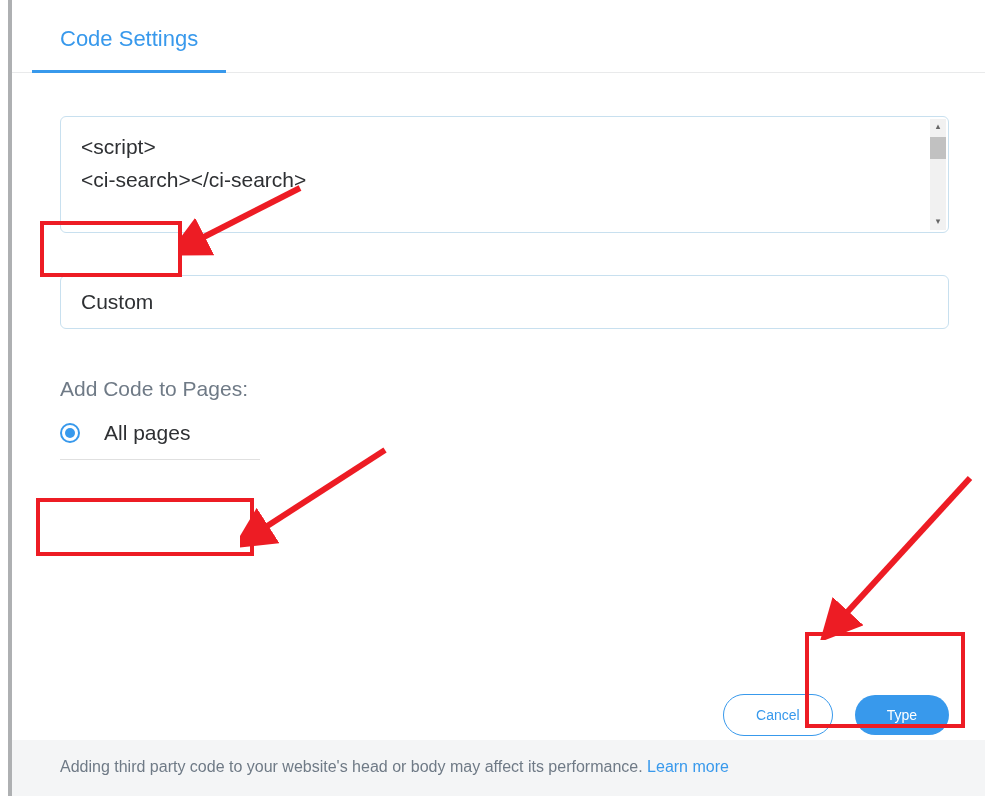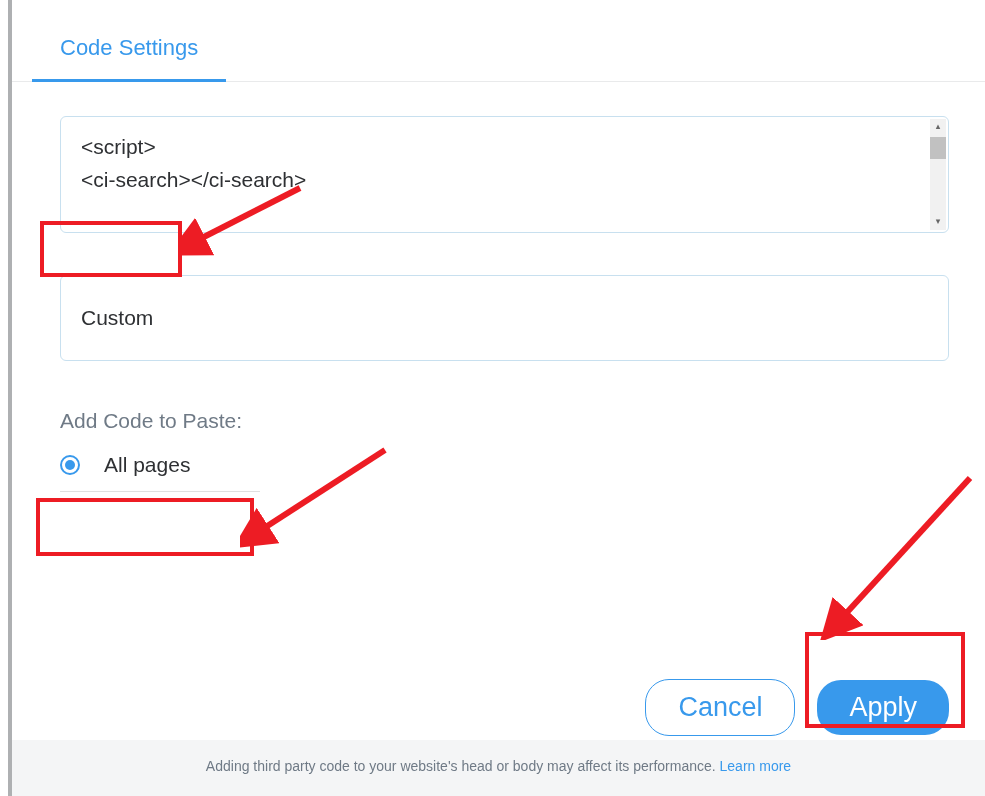--- a/index.html
+++ b/index.html
@@ -25,21 +25,20 @@
       gap: 56px;
       padding: 26px 0 0 48px;
       border-bottom: 1px solid #e9eaeb;
     }
     .tab {
       font-size: 22px;
       padding-bottom: 20px;
       cursor: pointer;
       color: #2e3033;
       position: relative;
-      margin-top: 9px;
     }
     .tab.active {
       color: #3899ec;
     }
     .tab.active::after {
       content: "";
       position: absolute;
       left: -28px;
       right: -28px;
       bottom: -1px;
@@ -125,21 +124,21 @@
       justify-content: center;
       font-size: 9px;
       color: #666;
     }
     .code-scroll-btn.up { top: 2px; }
     .code-scroll-btn.down { bottom: 2px; }
     .text-input {
       width: 100%;
       border: 1px solid #c8e0ef;
       border-radius: 6px;
-      padding: 30px 20px;
+      padding: 14px 20px;
       font-size: 21px;
       color: #2e3033;
       font-family: inherit;
       outline: none;
       margin-bottom: 48px;
     }
     .radio-row {
       display: flex;
       align-items: center;
       gap: 24px;
@@ -170,45 +169,44 @@
       position: absolute;
       right: 36px;
       bottom: 60px;
       display: flex;
       gap: 22px;
       align-items: center;
     }
     .btn {
       padding: 12px 32px;
       border-radius: 24px;
-      font-size: 27px;
+      font-size: 14px;
       cursor: pointer;
       border: none;
       font-family: inherit;
     }
     .btn-cancel {
       background: #fff;
       color: #3899ec;
       border: 1px solid #3899ec;
     }
     .btn-apply {
       background: #3899ec;
       color: #fff;
     }
     .footer-bar {
       position: absolute;
       left: 0;
       right: 0;
       bottom: 0;
       background: #f4f5f6;
       padding: 18px 48px 0 48px;
-      font-size: 14px;
+      font-size: 16px;
       color: #6f7a86;
       height: 56px;
-      text-align: center;
     }
     .footer-bar a { color: #3899ec; text-decoration: none; }
     .ann-box {
       position: absolute;
       border: 4px solid #ed1c24;
       pointer-events: none;
     }
     .ann-arrow {
       position: absolute;
       pointer-events: none;
@@ -233,35 +231,35 @@
       </div>
       <div class="code-scroll-track"></div>
       <div class="code-scroll-btn up">▴</div>
       <div class="code-scroll-thumb"></div>
       <div class="code-scroll-btn down">▾</div>
     </div>
 
 
     <input class="text-input" type="text" value="Custom" style="">
 
-    <div class="label">Add Code to Paste:</div>
+    <div class="label">Add Code to Pages:</div>
 
     <div class="radio-row">
       <span class="radio-outer">
           <span class="radio-inner"></span>
         </span>
       <span class="radio-label">All pages</span>
     </div>
 
     <div style="height:120px"></div>
   </div>
 
   <div class="button-row">
     <button class="btn btn-cancel">Cancel</button>
-    <button class="btn btn-apply">Apply</button>
+    <button class="btn btn-apply">Type</button>
   </div>
 
   <div class="footer-bar">
     <span>Adding third party code to your website's head or body may affect its performance. </span><a href="#">Learn more</a>
   </div>
 
 </div>
 
 <div class="ann-box" style="left:40px; top:221px; width:142px; height:56px;"></div>
 <div class="ann-box" style="left:36px; top:498px; width:218px; height:58px;"></div>

